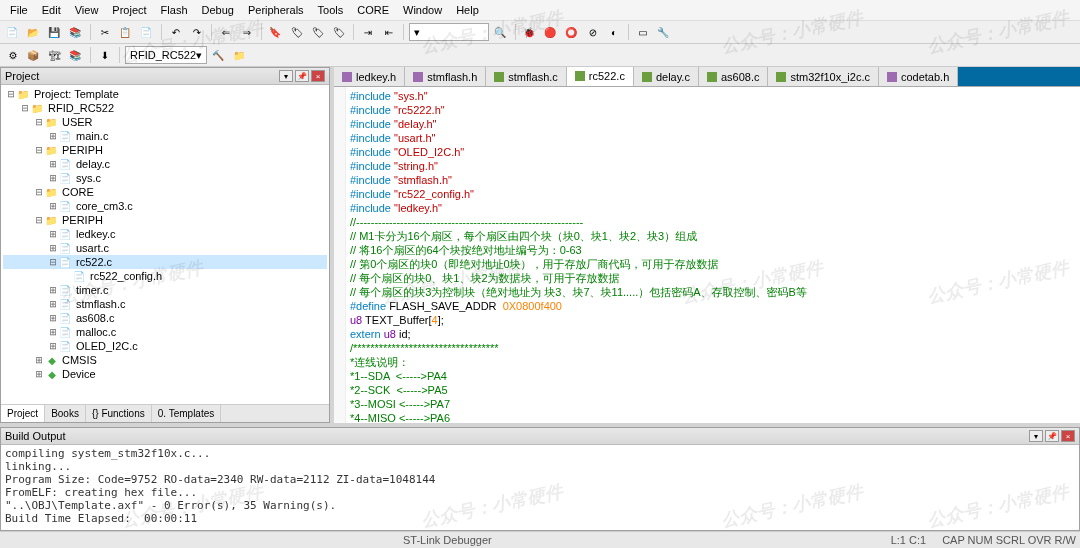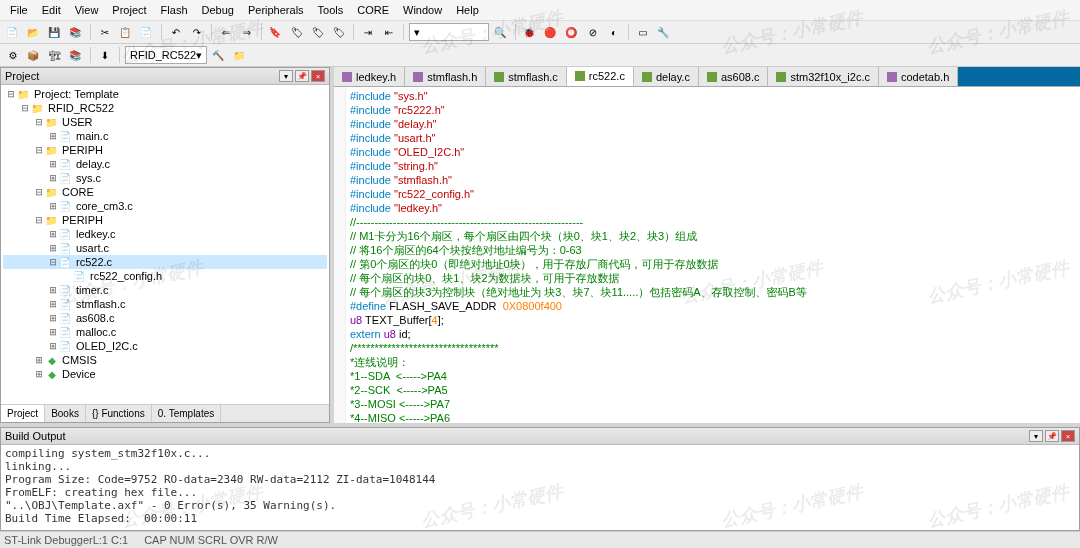--- a/index.html
+++ b/index.html
@@ -40,21 +40,21 @@
 .gutter{background:#eee;color:#666;text-align:right;padding:2px 6px;border-right:1px solid #ddd;user-select:none}
 .fold-col{width:12px;background:#f8f8f8;border-right:1px solid #eee}
 .src{padding:2px 4px;white-space:pre}
 .kw{color:#0080c0}
 .str{color:#c00000}
 .cm{color:#008000}
 .num{color:#ff8000}
 .typ{color:#8000a0}
 .buildout{height:104px;display:flex;flex-direction:column}
 .bo-body{flex:1;background:#fff;padding:2px 4px;overflow:auto;font-family:Consolas,monospace;font-size:11px;line-height:13px;color:#333;white-space:pre}
-.status{display:flex;background:#e8e8e8;border-top:1px solid #ccc;padding:2px 4px;font-size:10px;color:#555}
+.status{display:flex;background:#e8e8e8;border-top:1px solid #ccc;padding:2px 4px;justify-content:space-between;font-size:10px;color:#555}
 .status-r{display:flex;gap:16px}
 .splitter-h{height:4px;background:#d4d4d4;cursor:row-resize}
 .splitter-v{width:4px;background:#d4d4d4;cursor:col-resize}
 .wm{position:absolute;color:rgba(0,0,0,0.08);font-size:18px;font-weight:bold;pointer-events:none;transform:rotate(-12deg);font-style:italic}
 .combo{border:1px solid #aaa;background:#fff;padding:1px 4px;font-size:10px;min-width:80px;height:18px;display:flex;align-items:center;justify-content:space-between}
 </style>
 </head>
 <body>
 
 <div class="menubar" id="menubar">

